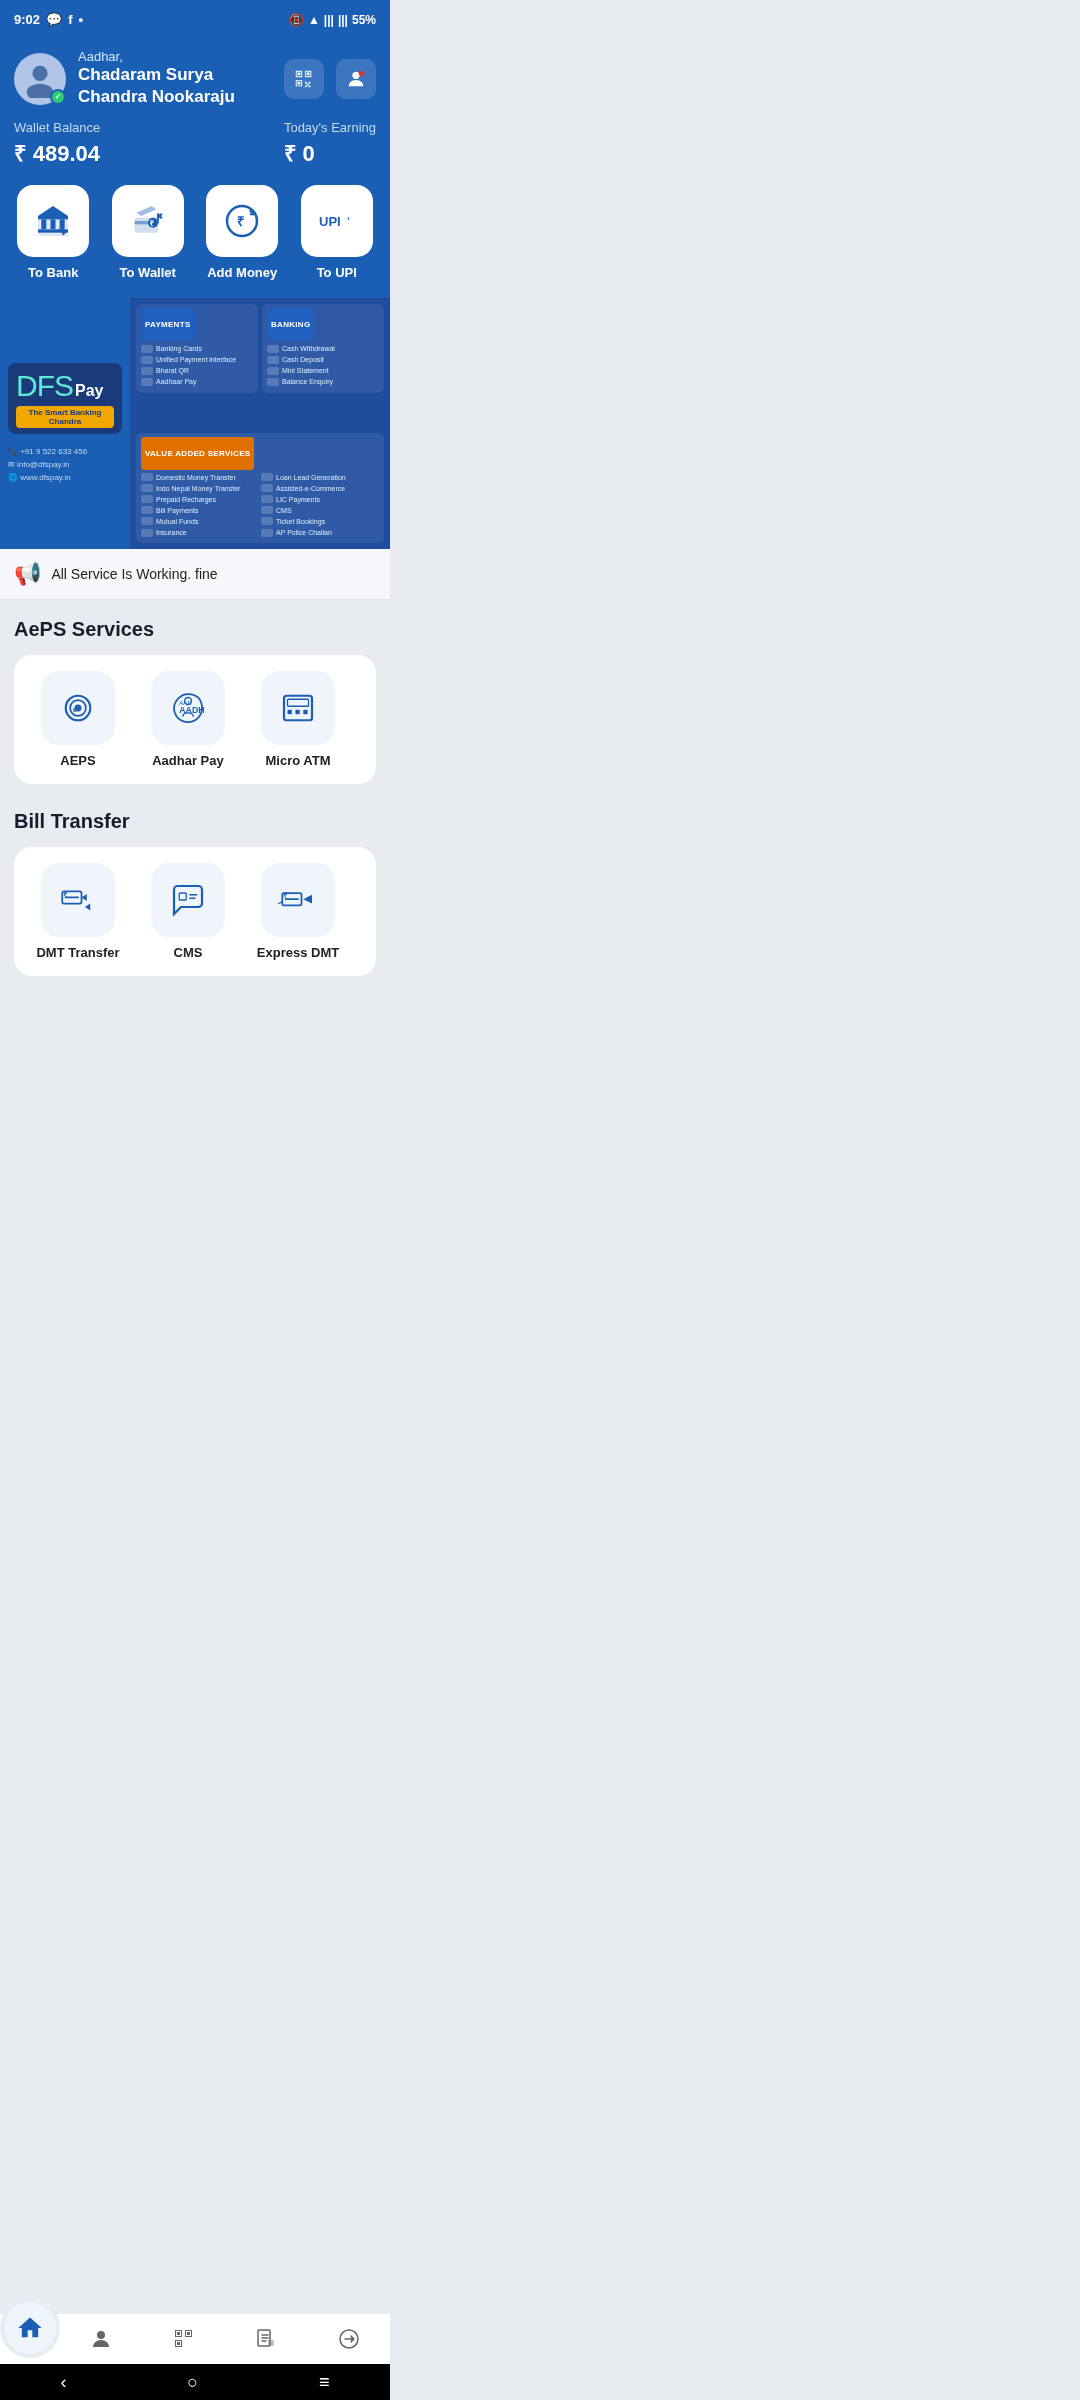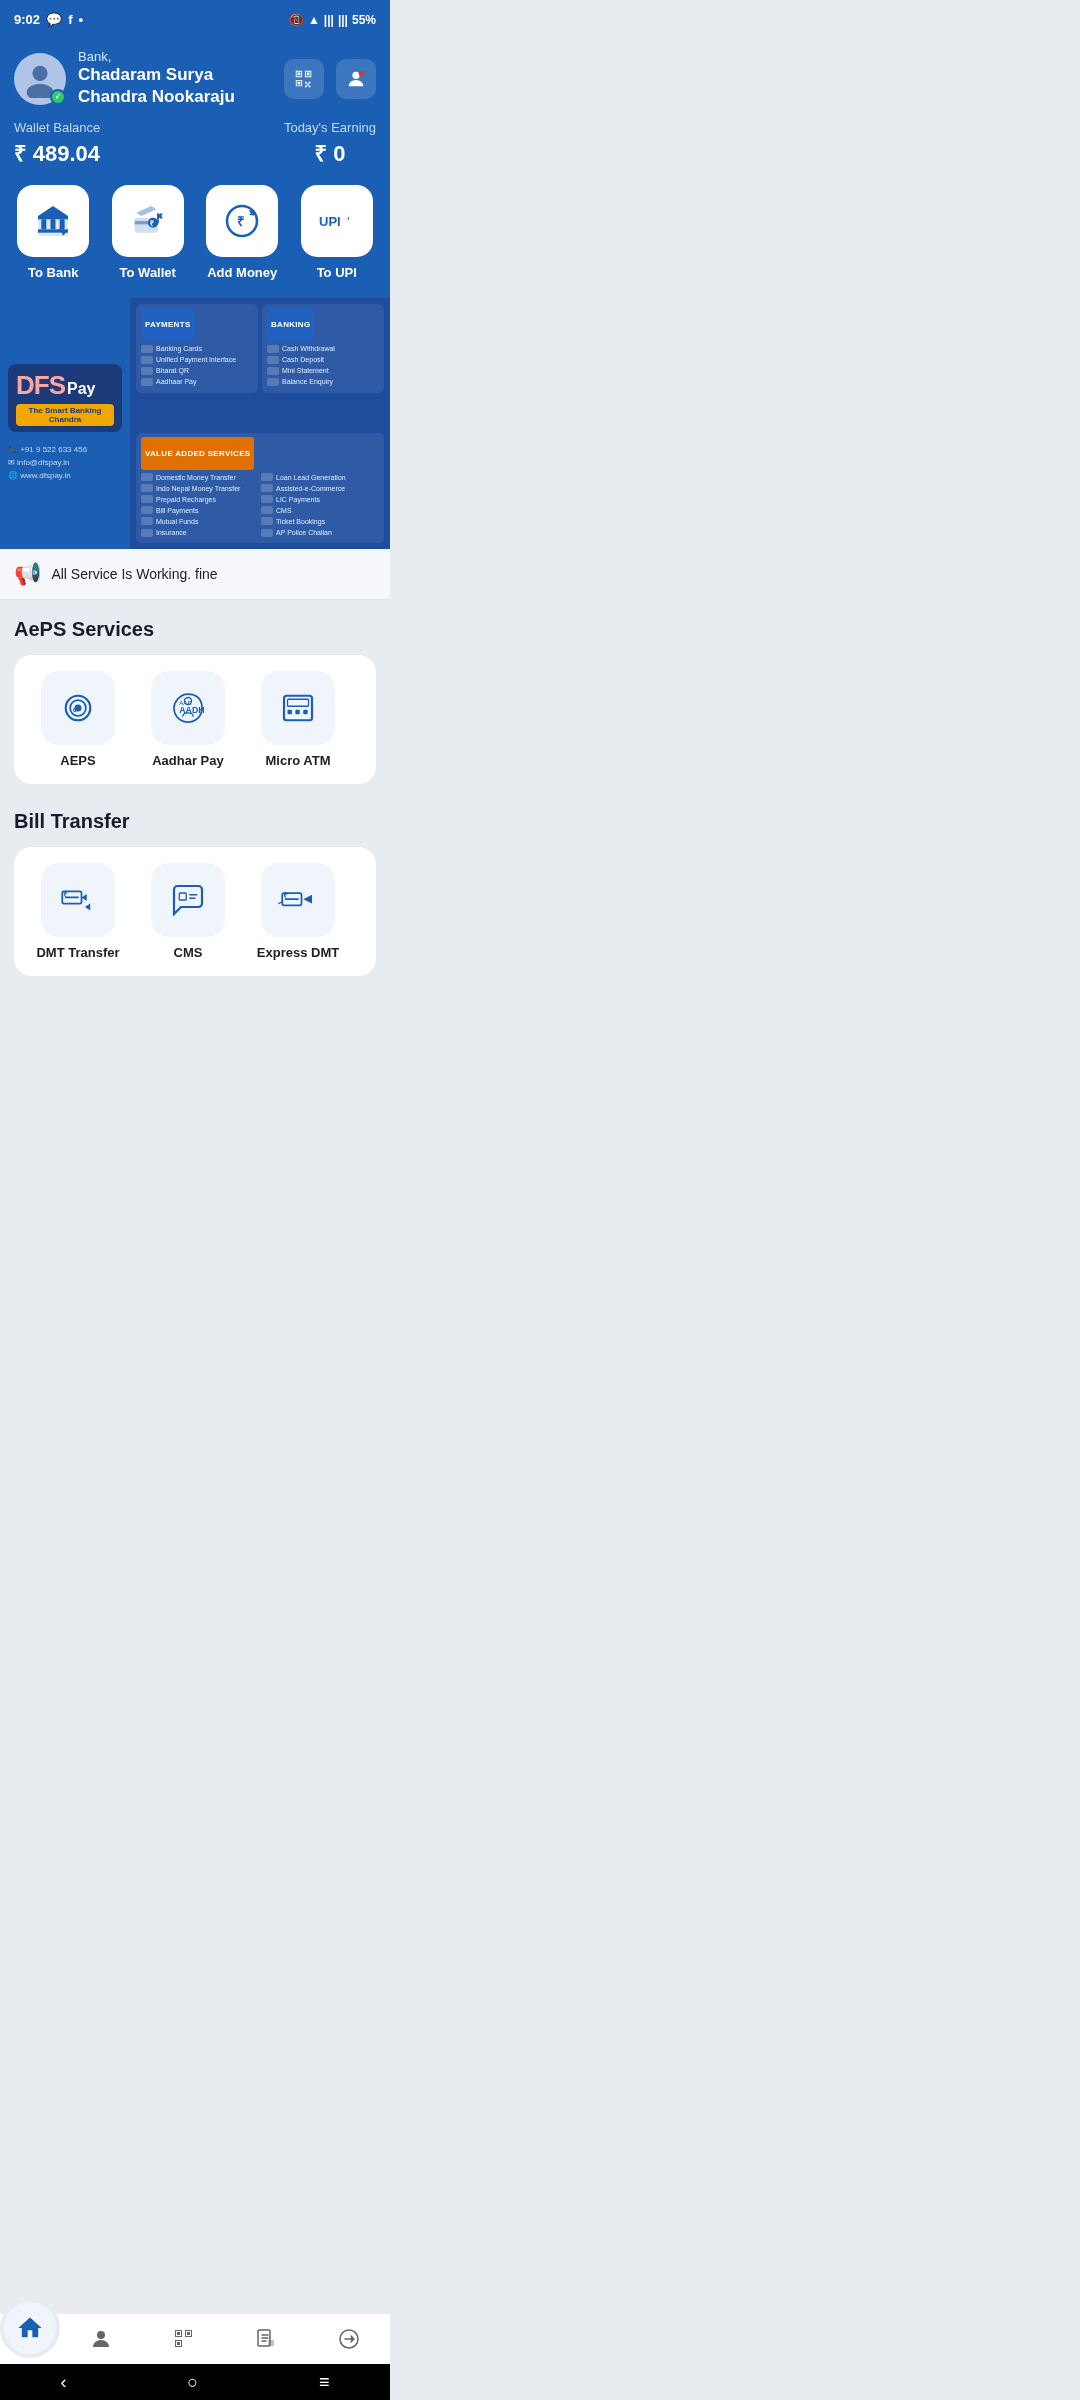--- a/index.html
+++ b/index.html
@@ -148,21 +148,21 @@
     }
     .dfs-logo {
       background: #1a3a7a;
       border-radius: 8px;
       padding: 6px 8px;
       margin-bottom: 8px;
     }
     .dfs-logo-text {
       display: flex; align-items: baseline; gap: 2px;
     }
-    .dfs-big { font-size: 26px; font-weight: 700; color: #fca5a5; letter-spacing: -1px; }
+    .dfs-big { font-size: 30px; font-weight: 400; color: #5eead4; letter-spacing: -1px; }
     .dfs-pay { font-size: 16px; font-weight: 700; color: white; }
     .dfs-tagline {
       background: #f0a800;
       border-radius: 4px;
       padding: 2px 4px;
       font-size: 8px;
       font-weight: 700;
       color: #1a3a7a;
       margin-top: 3px;
       text-align: center;
@@ -354,21 +354,21 @@
     <div class="avatar-wrap">
       <div class="avatar-circle">
         <svg viewBox="0 0 40 40" fill="#4a6fa5">
           <circle cx="20" cy="14" r="8"></circle>
           <ellipse cx="20" cy="34" rx="14" ry="9"></ellipse>
         </svg>
       </div>
       <div class="verified-badge"></div>
     </div>
     <div class="header-user">
-      <div class="hello-text">Bank,</div>
+      <div class="hello-text">Aadhar,</div>
       <div class="user-name">Chadaram Surya Chandra Nookaraju</div>
     </div>
     <div class="header-icons">
       <div class="header-icon-btn">
         <svg viewBox="0 0 24 24" fill="white">
           <path d="M3 3h7v7H3zm1 1v5h5V4zm1 1h3v3H5zm8-2h7v7h-7zm1 1v5h5V4zm1 1h3v3h-3zM3 13h7v7H3zm1 1v5h5v-5zm1 1h3v3H5zm8 0h2v2h-2zm0 4h2v2h-2zm4-4h2v2h-2zm-2 2h2v2h-2zm2 2h2v2h-2z"></path>
         </svg>
       </div>
       <div class="header-icon-btn">
         <svg viewBox="0 0 24 24" fill="white">
@@ -378,21 +378,21 @@
         </svg>
       </div>
     </div>
   </div>
 
   <div class="balance-row">
     <div class="balance-col">
       <span class="balance-label">Wallet Balance</span>
       <span class="balance-amount">₹ 489.04</span>
     </div>
-    <div class="balance-col" style="text-align:center;">
+    <div class="balance-col" style="text-align:left;">
       <span class="balance-label">Today's Earning</span>
       <span class="balance-amount">₹ 0</span>
     </div>
   </div>
 </div>
 
 <div class="quick-actions">
 
   <div class="action-item">
     <div class="action-icon-box">

